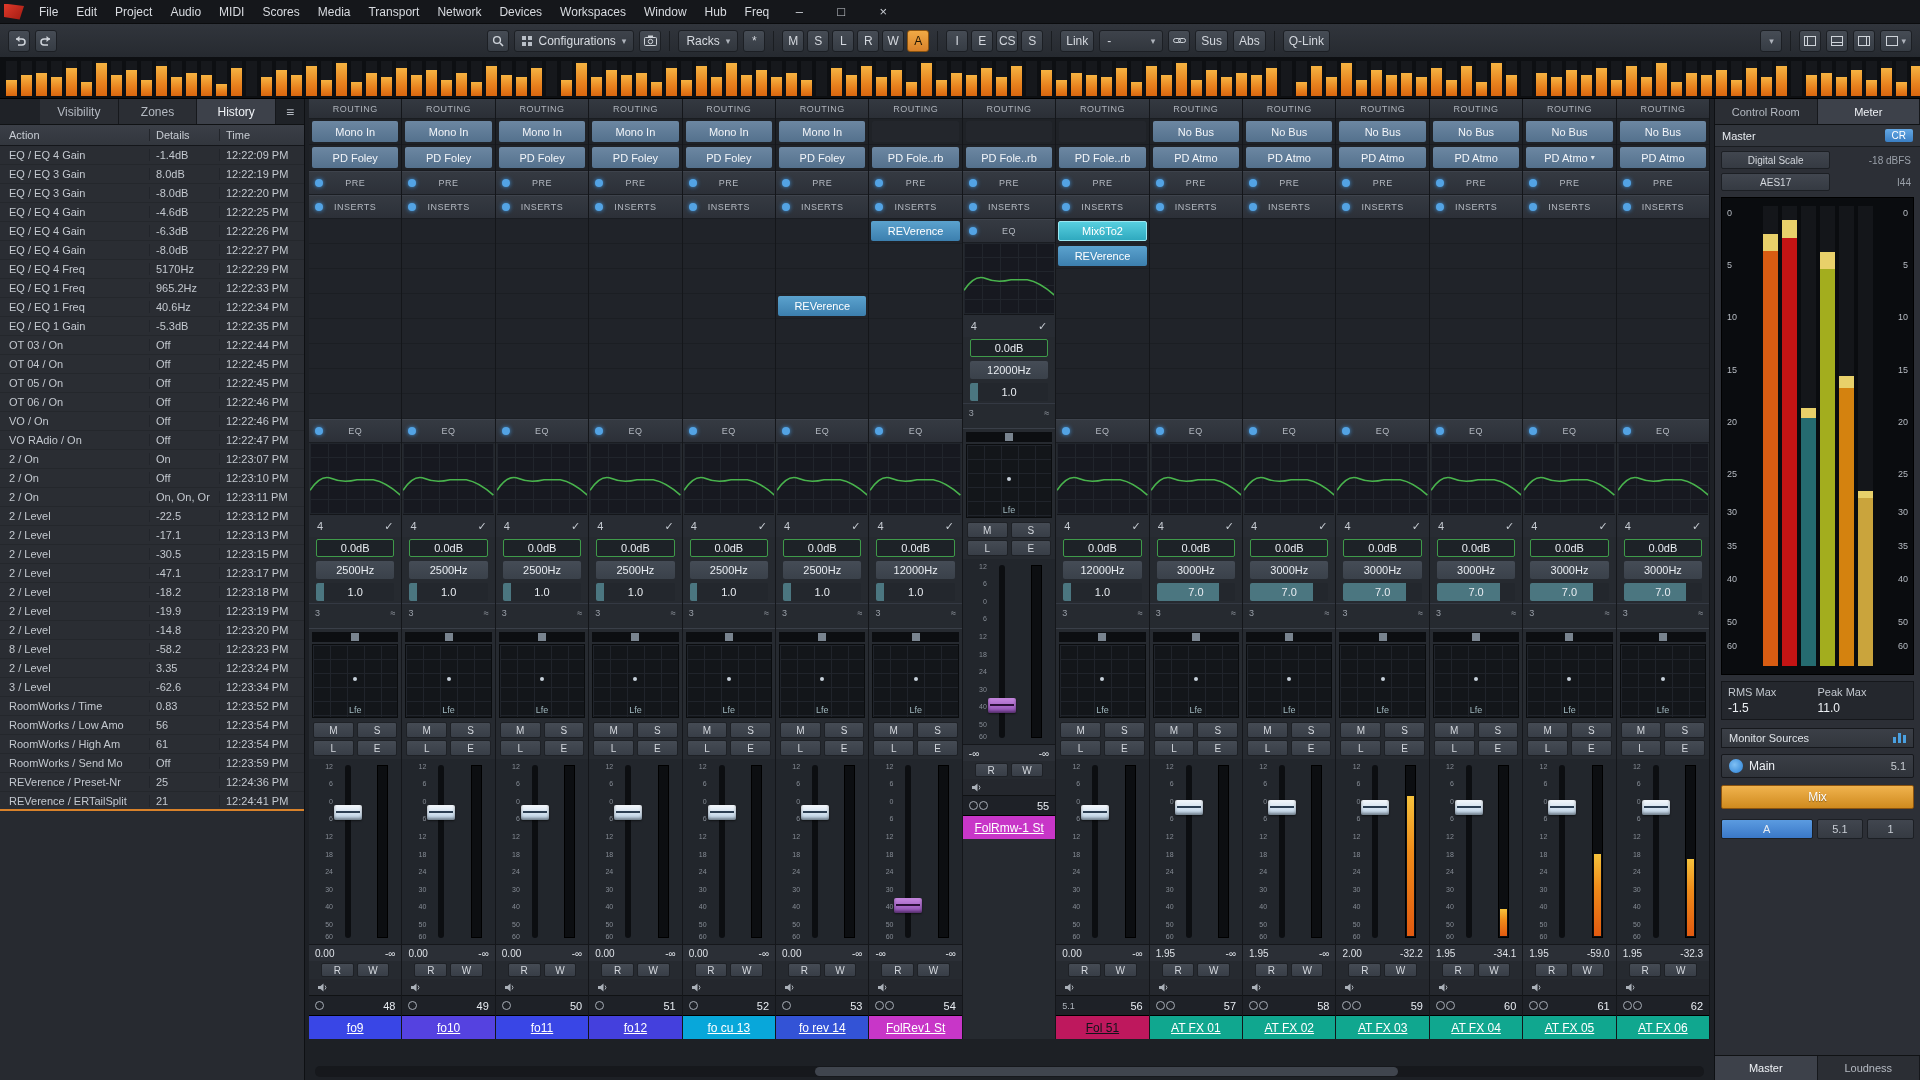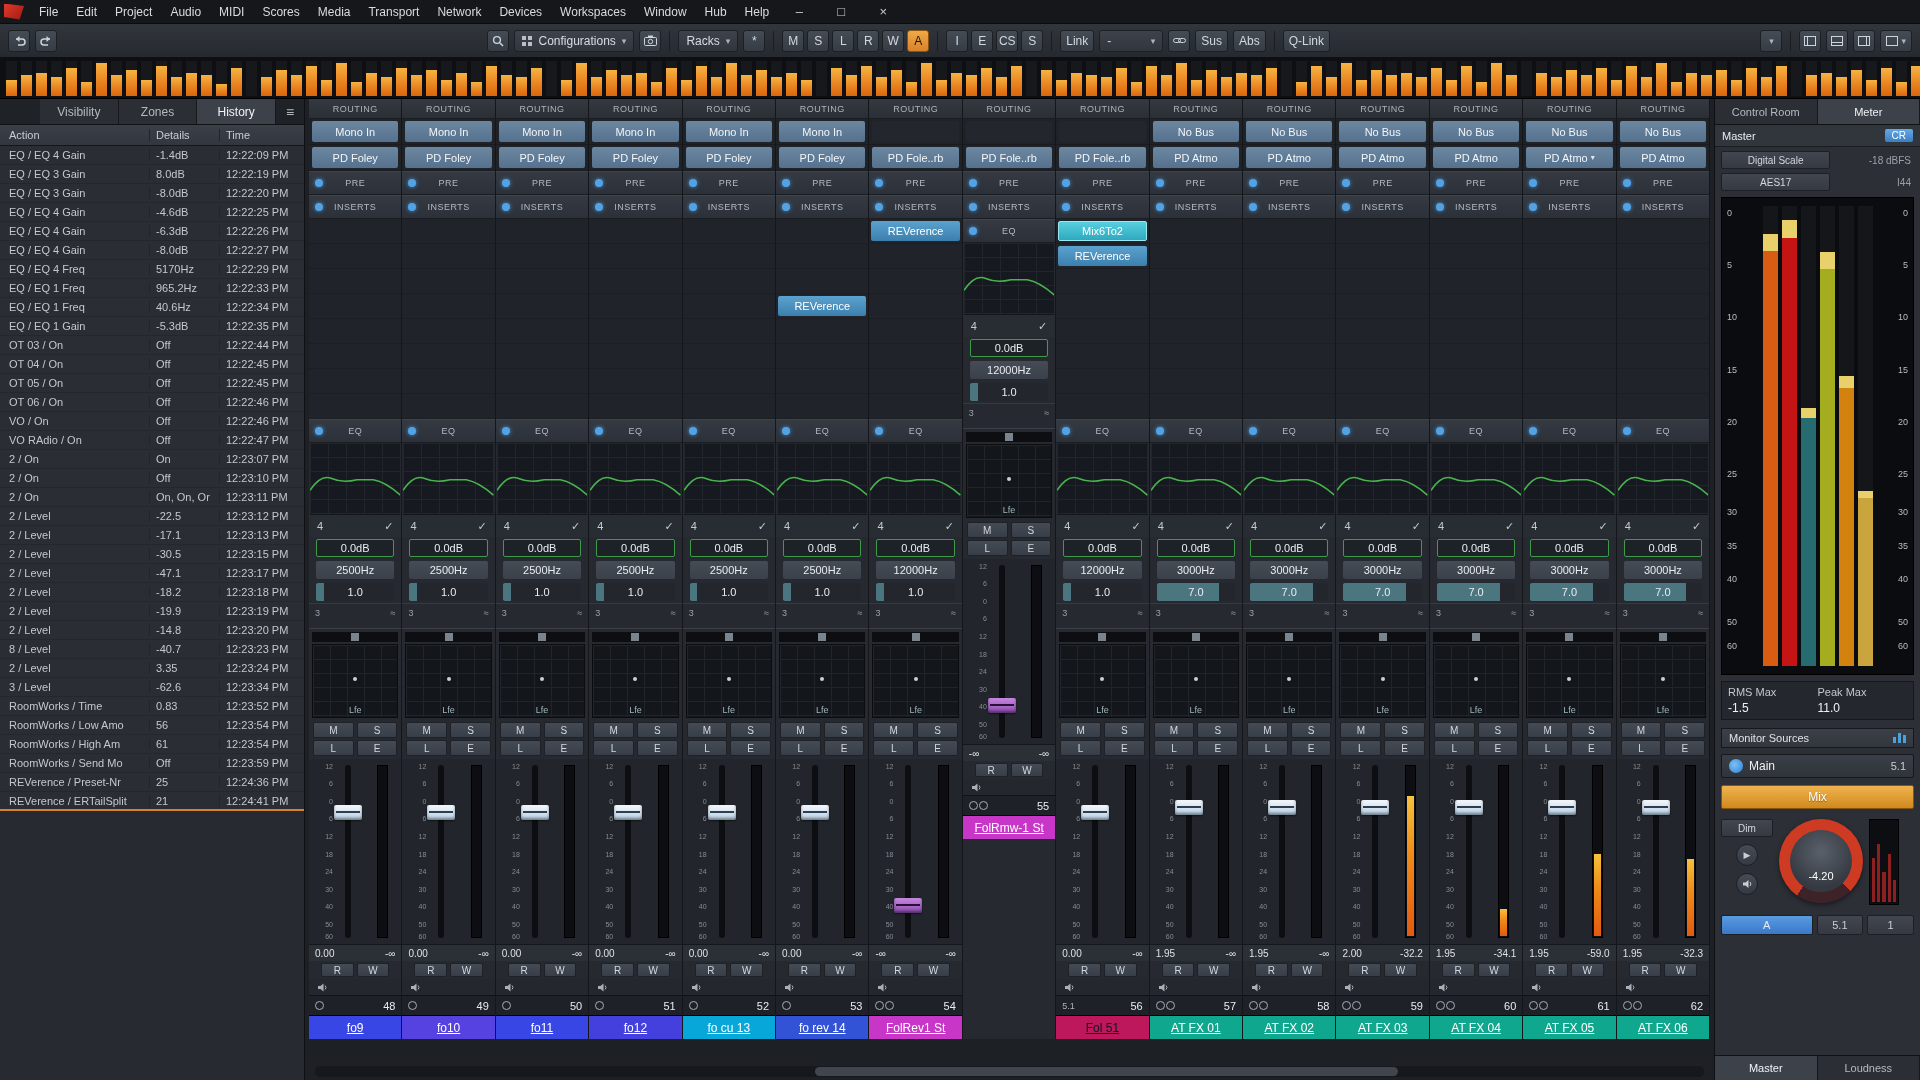--- a/index.html
+++ b/index.html
@@ -166,21 +166,21 @@
         <div class="menu-item">Audio</div>
         <div class="menu-item">MIDI</div>
         <div class="menu-item">Scores</div>
         <div class="menu-item">Media</div>
         <div class="menu-item">Transport</div>
         <div class="menu-item">Network</div>
         <div class="menu-item">Devices</div>
         <div class="menu-item">Workspaces</div>
         <div class="menu-item">Window</div>
         <div class="menu-item">Hub</div>
-        <div class="menu-item">Help</div>
+        <div class="menu-item">Freq</div>
       </nav>
     <div class="wincontrols">
       <span class="wc">–</span>
       <span class="wc">□</span>
       <span class="wc close">×</span>
     </div>
   </header>
 
   <div id="toolbar">
     <button class="tb-btn square">
@@ -819,21 +819,21 @@
     <span class="c-det">-19.9</span>
     <span class="c-time">12:23:19 PM</span>
   </div>
           <div class="lp-row">
     <span class="c-act">2 / Level</span>
     <span class="c-det">-14.8</span>
     <span class="c-time">12:23:20 PM</span>
   </div>
           <div class="lp-row">
     <span class="c-act">8 / Level</span>
-    <span class="c-det">-40.7</span>
+    <span class="c-det">-58.2</span>
     <span class="c-time">12:23:23 PM</span>
   </div>
           <div class="lp-row">
     <span class="c-act">2 / Level</span>
     <span class="c-det">3.35</span>
     <span class="c-time">12:23:24 PM</span>
   </div>
           <div class="lp-row">
     <span class="c-act">3 / Level</span>
     <span class="c-det">-62.6</span>
@@ -2702,44 +2702,20 @@
             <i style="height:10px"></i>
             <i style="height:8px"></i>
           </span>
       </div>
       <div class="main-row">
         <span class="main-ic"></span>
         <span>Main</span>
         <span class="main-fmt">5.1</span>
       </div>
       <div class="mix-btn">Mix</div>
-      <div class="cr-zone">
-        <div class="cr-left">
-          <span class="dim-btn">Dim</span>
-          <span class="rnd-btn">▶</span>
-          <span class="rnd-btn">
-              <svg class="ic" width="11" height="10" viewBox="0 0 11 10">
-                <polygon points="1,3.5 3.5,3.5 6.5,1 6.5,9 3.5,6.5 1,6.5" fill="#c9ced5"></polygon>
-                <path d="M8,3 A3,3 0 0 1 8,7" fill="none" stroke="#c9ced5"></path>
-              </svg>
-            </span>
-        </div>
-        <div class="knob-ring">
-          <div class="knob-body">
-            <span class="knob-val">-4.20</span>
-          </div>
-        </div>
-        <div class="cr-meter" id="cr-meter">
-            <i style="height: 55%;"></i>
-            <i style="height: 72%;"></i>
-            <i style="height: 38%;"></i>
-            <i style="height: 60%;"></i>
-            <i style="height: 28%;"></i>
-          </div>
-      </div>
       <div class="abc-row">
         <span class="abc-btn a">A</span>
         <span class="abc-btn g">5.1</span>
         <span class="abc-btn g">1</span>
       </div>
       <div class="rp-bottom" id="rp-bottom-tabs">
           <div class="rp-btab active">Master</div>
           <div class="rp-btab">Loudness</div>
         </div>
     </aside>

